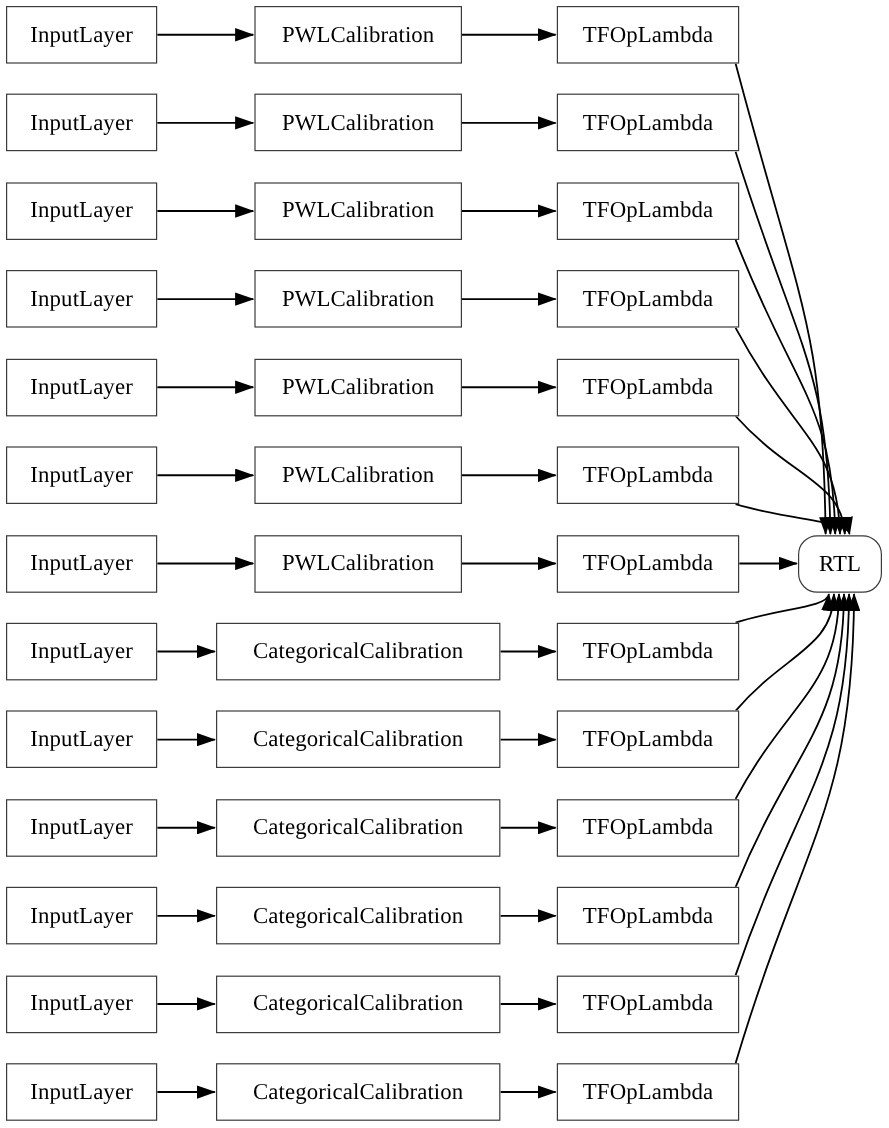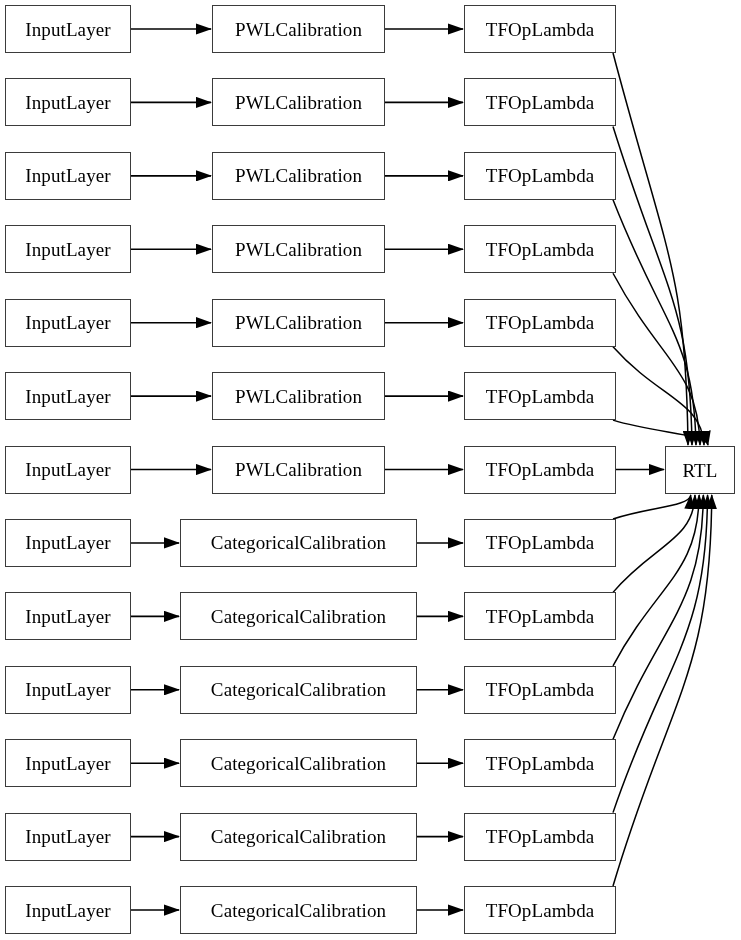--- a/index.html
+++ b/index.html
@@ -211,18 +211,18 @@
       </div>
       <div class="node" style="left: 5px; top: 886.04px; width: 126px; height: 48px;">
         <span class="node-label">InputLayer</span>
       </div>
       <div class="node" style="left: 180px; top: 886.04px; width: 237px; height: 48px;">
         <span class="node-label">CategoricalCalibration</span>
       </div>
       <div class="node" style="left: 464px; top: 886.04px; width: 152px; height: 48px;">
         <span class="node-label">TFOpLambda</span>
       </div>
-      <div class="node" style="left: 665px; top: 446px; width: 70px; height: 48px;">
+      <div class="node" style="left: 665px; top: 446px; width: 70px; height: 48px; border-radius: 16px;">
         <span class="node-label">RTL</span>
       </div>
     </div>
 
 </div>
 
 </body></html>

